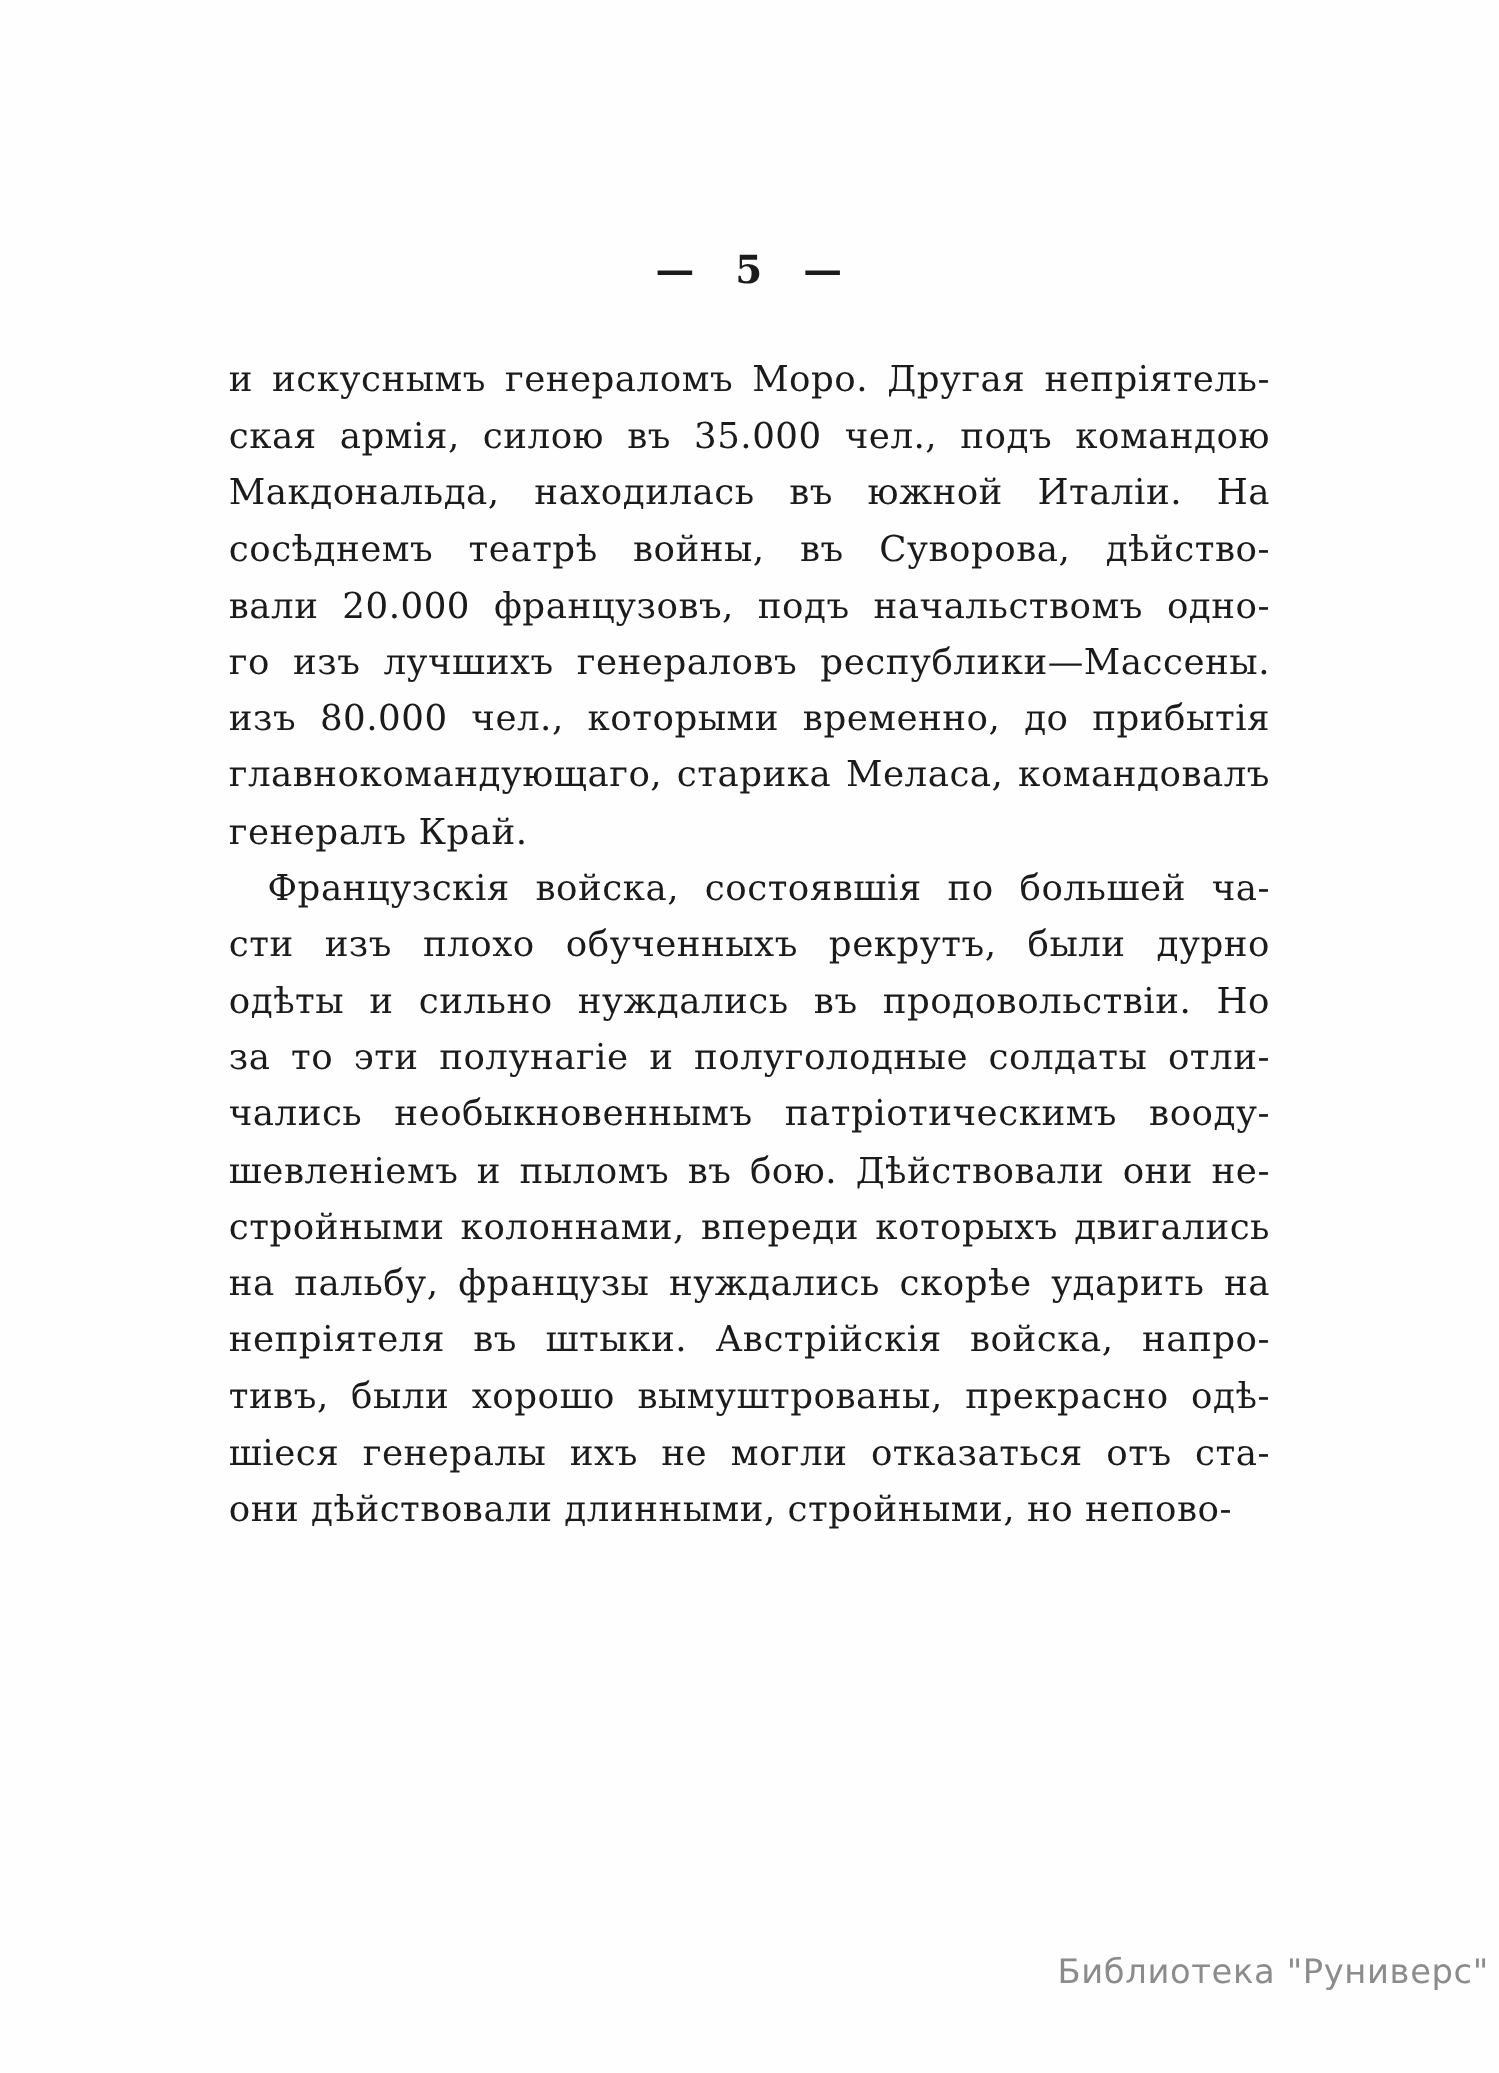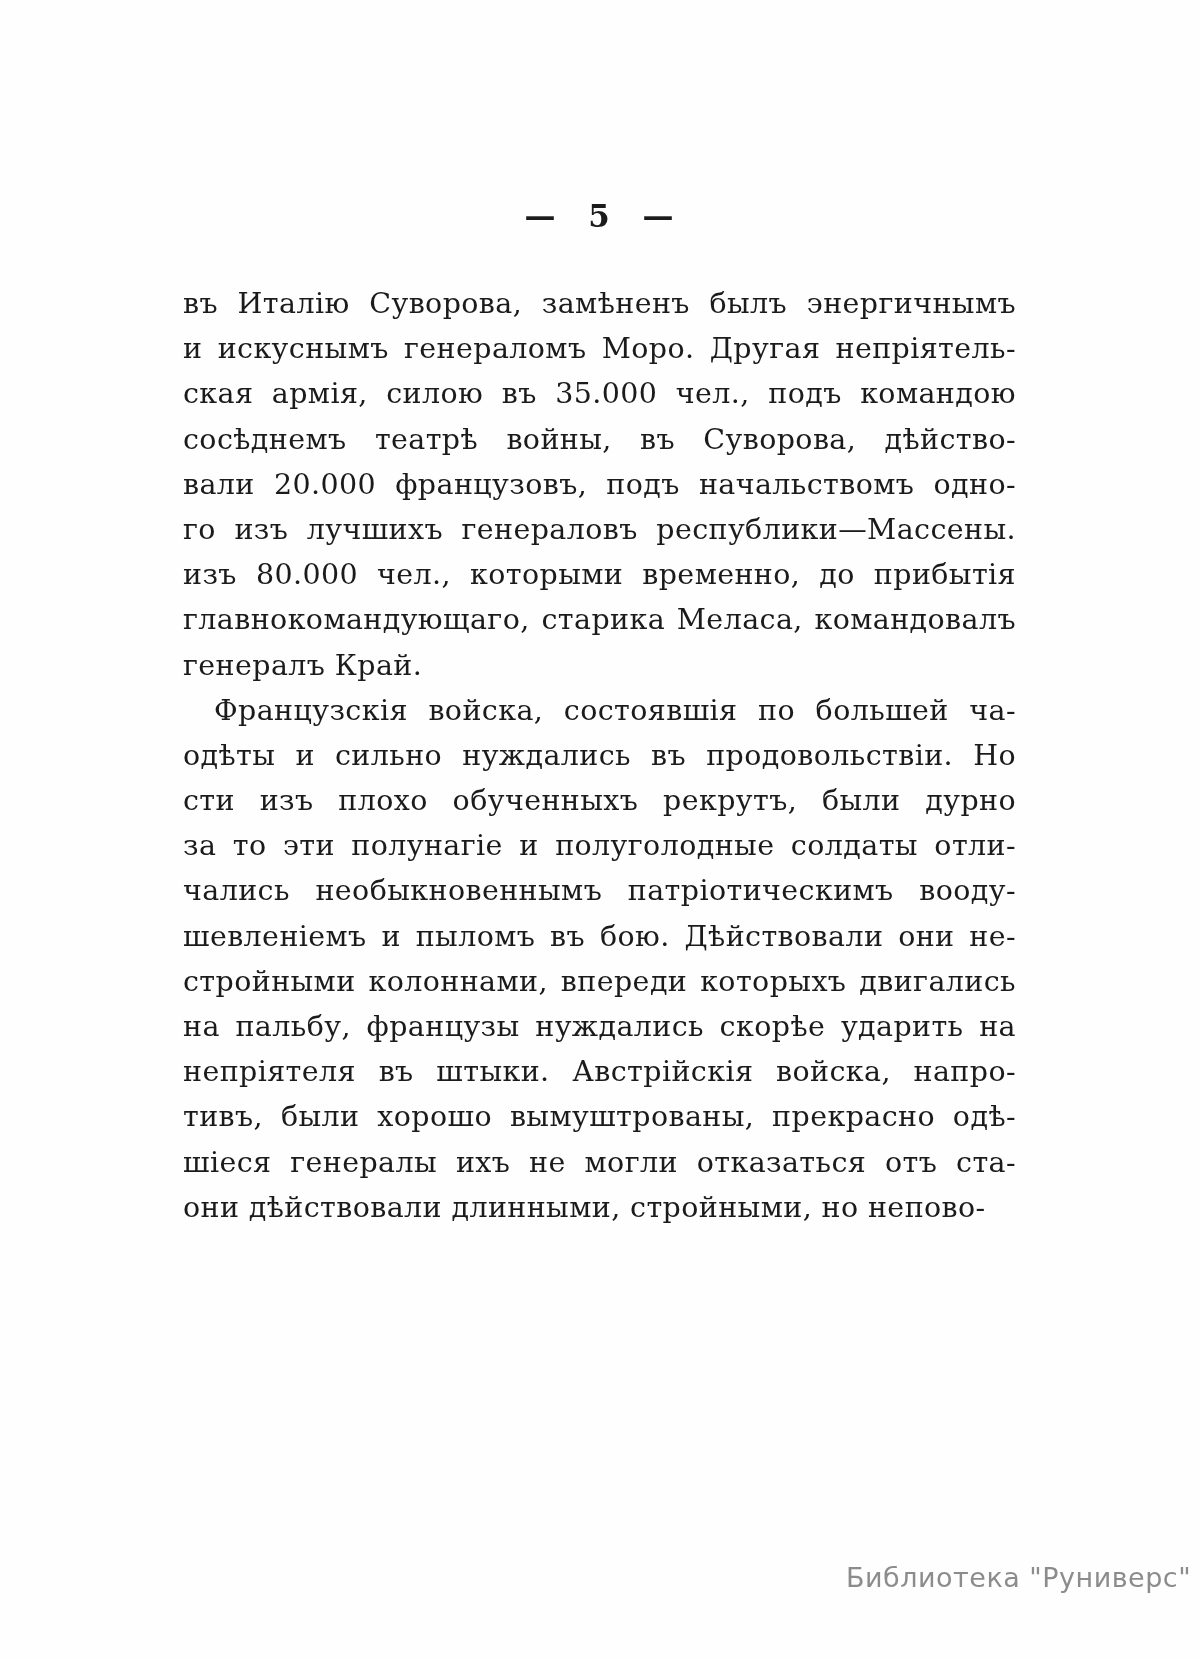--- a/index.html
+++ b/index.html
@@ -63,32 +63,32 @@
   }
 </style>
 </head>
 <body>
 
 <div class="page">
 
   <div class="page-number">— 5 —</div>
 
   <div class="text-block">
-    <div class="line">въ Италію Суворова, замѣненъ былъ энергичнымъ</div>
     <div class="line">и искуснымъ генераломъ Моро. Другая непріятель-</div>
     <div class="line">ская армія, силою въ 35.000 чел., подъ командою</div>
+    <div class="line">Макдональда, находилась въ южной Италіи. На</div>
     <div class="line">сосѣднемъ театрѣ войны, въ Суворова, дѣйство-</div>
     <div class="line">вали 20.000 французовъ, подъ начальствомъ одно-</div>
     <div class="line">го изъ лучшихъ генераловъ республики—Массены.</div>
     <div class="line">изъ 80.000 чел., которыми временно, до прибытія</div>
     <div class="line">главнокомандующаго, старика Меласа, командовалъ</div>
     <div class="line short">генералъ Край.</div>
     <div class="line indent">Французскія войска, состоявшія по большей ча-</div>
+    <div class="line">сти изъ плохо обученныхъ рекрутъ, были дурно</div>
     <div class="line">одѣты и сильно нуждались въ продовольствіи. Но</div>
-    <div class="line">сти изъ плохо обученныхъ рекрутъ, были дурно</div>
     <div class="line">за то эти полунагіе и полуголодные солдаты отли-</div>
     <div class="line">чались необыкновеннымъ патріотическимъ вооду-</div>
     <div class="line">шевленіемъ и пыломъ въ бою. Дѣйствовали они не-</div>
     <div class="line">стройными колоннами, впереди которыхъ двигались</div>
     <div class="line">на пальбу, французы нуждались скорѣе ударить на</div>
     <div class="line">непріятеля въ штыки. Австрійскія войска, напро-</div>
     <div class="line">тивъ, были хорошо вымуштрованы, прекрасно одѣ-</div>
     <div class="line">шіеся генералы ихъ не могли отказаться отъ ста-</div>
     <div class="line short">они дѣйствовали длинными, стройными, но непово-</div>
   </div>

